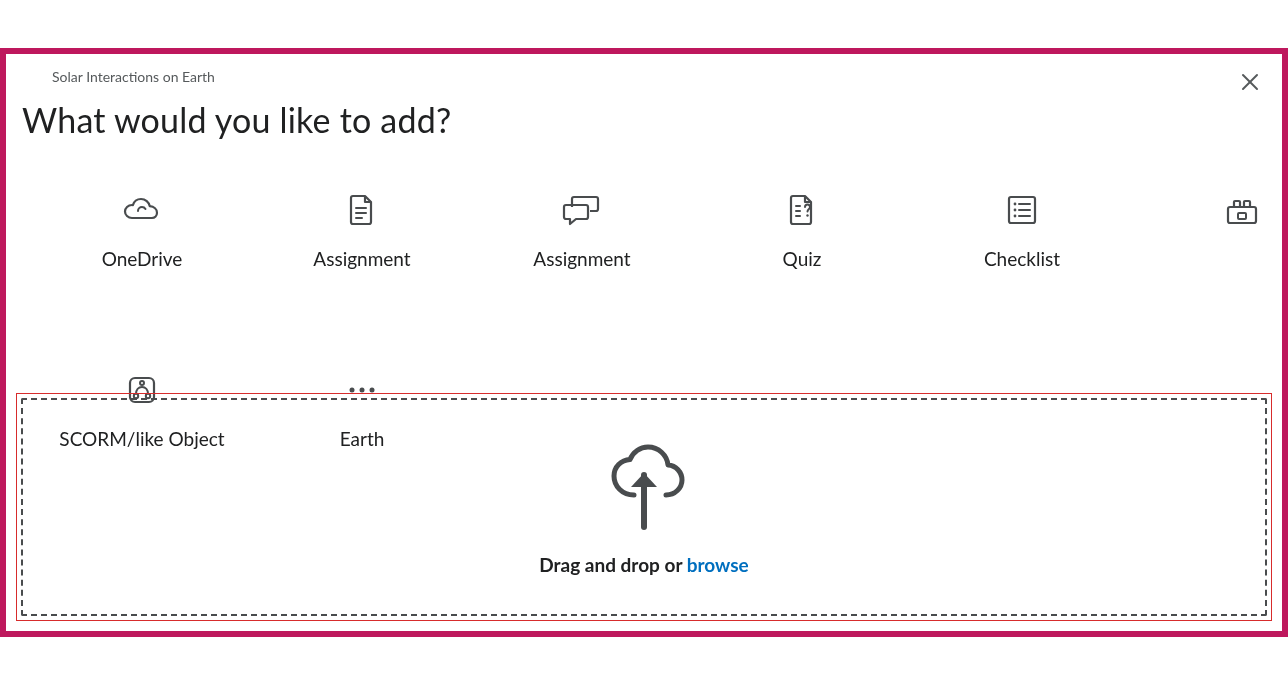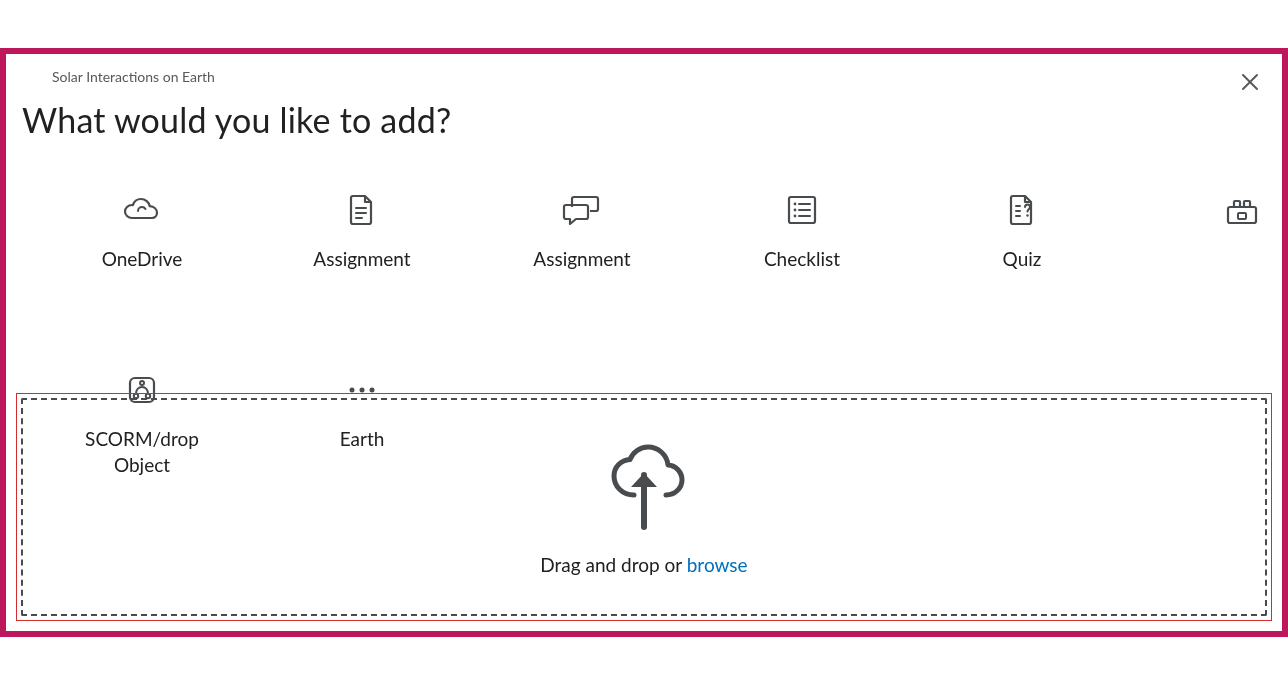--- a/index.html
+++ b/index.html
@@ -77,20 +77,21 @@
     line-height: 1.35;
     max-width: 170px;
   }
   .dropzone-outer {
     position: absolute;
     left: 10px;
     right: 10px;
     bottom: 10px;
     height: 228px;
     border: 1px solid #d72c2c;
+    font-weight: bold;
   }
   .dropzone {
     position: absolute;
     inset: 4px;
     border: 2px dashed #494c4e;
     border-radius: 2px;
     display: flex;
     flex-direction: column;
     align-items: center;
     justify-content: center;
@@ -152,74 +153,74 @@
     </div>
 
     <div class="tile">
       <div class="icon-wrap">
         <svg width="40" height="34" viewBox="0 0 40 34">
           <path d="M10 14V6a2 2 0 0 1 2-2h22a2 2 0 0 1 2 2v10a2 2 0 0 1-2 2h-6" fill="none" stroke="currentColor" stroke-width="2.2" stroke-linejoin="round"></path>
           <path d="M4 12h20a2 2 0 0 1 2 2v10a2 2 0 0 1-2 2H14l-6 5v-5H4a2 2 0 0 1-2-2V14a2 2 0 0 1 2-2z" fill="none" stroke="currentColor" stroke-width="2.2" stroke-linejoin="round"></path>
         </svg>
       </div>
       <div class="label">Assignment</div>
+    </div>
+
+    <div class="tile">
+      <div class="icon-wrap">
+        <svg width="30" height="36" viewBox="0 0 30 36">
+          <path d="M6 4h12l6 6v20a2 2 0 0 1-2 2H6a2 2 0 0 1-2-2V6a2 2 0 0 1 2-2z" fill="none" stroke="currentColor" stroke-width="2.2" stroke-linejoin="round"></path>
+          <path d="M18 4v6h6" fill="none" stroke="currentColor" stroke-width="2.2" stroke-linejoin="round"></path>
+          <line x1="9" y1="14" x2="13" y2="14" stroke="currentColor" stroke-width="2" stroke-linecap="round"></line>
+          <line x1="9" y1="19" x2="13" y2="19" stroke="currentColor" stroke-width="2" stroke-linecap="round"></line>
+          <line x1="9" y1="24" x2="13" y2="24" stroke="currentColor" stroke-width="2" stroke-linecap="round"></line>
+          <path d="M18 15c0-1.5 1-2.5 2.5-2.5S23 13.5 23 15c0 1-.6 1.6-1.3 2.2-.7.6-1.2 1.2-1.2 2.3" fill="none" stroke="currentColor" stroke-width="2" stroke-linecap="round"></path>
+          <circle cx="20.5" cy="23.5" r="1.2" fill="currentColor"></circle>
+        </svg>
+      </div>
+      <div class="label">Quiz</div>
     </div>
 
     <div class="tile">
       <div class="icon-wrap">
         <svg width="32" height="32" viewBox="0 0 32 32">
           <rect x="3" y="3" width="26" height="26" rx="2" fill="none" stroke="currentColor" stroke-width="2.2"></rect>
           <circle cx="9" cy="10" r="1.4" fill="currentColor"></circle>
           <circle cx="9" cy="16" r="1.4" fill="currentColor"></circle>
           <circle cx="9" cy="22" r="1.4" fill="currentColor"></circle>
           <line x1="13" y1="10" x2="24" y2="10" stroke="currentColor" stroke-width="2" stroke-linecap="round"></line>
           <line x1="13" y1="16" x2="24" y2="16" stroke="currentColor" stroke-width="2" stroke-linecap="round"></line>
           <line x1="13" y1="22" x2="24" y2="22" stroke="currentColor" stroke-width="2" stroke-linecap="round"></line>
         </svg>
       </div>
       <div class="label">Checklist</div>
     </div>
 
     <div class="tile">
       <div class="icon-wrap">
-        <svg width="30" height="36" viewBox="0 0 30 36">
-          <path d="M6 4h12l6 6v20a2 2 0 0 1-2 2H6a2 2 0 0 1-2-2V6a2 2 0 0 1 2-2z" fill="none" stroke="currentColor" stroke-width="2.2" stroke-linejoin="round"></path>
-          <path d="M18 4v6h6" fill="none" stroke="currentColor" stroke-width="2.2" stroke-linejoin="round"></path>
-          <line x1="9" y1="14" x2="13" y2="14" stroke="currentColor" stroke-width="2" stroke-linecap="round"></line>
-          <line x1="9" y1="19" x2="13" y2="19" stroke="currentColor" stroke-width="2" stroke-linecap="round"></line>
-          <line x1="9" y1="24" x2="13" y2="24" stroke="currentColor" stroke-width="2" stroke-linecap="round"></line>
-          <path d="M18 15c0-1.5 1-2.5 2.5-2.5S23 13.5 23 15c0 1-.6 1.6-1.3 2.2-.7.6-1.2 1.2-1.2 2.3" fill="none" stroke="currentColor" stroke-width="2" stroke-linecap="round"></path>
-          <circle cx="20.5" cy="23.5" r="1.2" fill="currentColor"></circle>
-        </svg>
-      </div>
-      <div class="label">Quiz</div>
-    </div>
-
-    <div class="tile">
-      <div class="icon-wrap">
         <svg width="36" height="34" viewBox="0 0 36 34">
           <rect x="4" y="14" width="28" height="16" rx="2" fill="none" stroke="currentColor" stroke-width="2.2"></rect>
           <rect x="10" y="8" width="6" height="6" rx="1" fill="none" stroke="currentColor" stroke-width="2.2"></rect>
           <rect x="20" y="8" width="6" height="6" rx="1" fill="none" stroke="currentColor" stroke-width="2.2"></rect>
           <rect x="14" y="20" width="8" height="6" rx="1" fill="none" stroke="currentColor" stroke-width="2"></rect>
         </svg>
       </div>
     </div>
 
     <div class="tile">
       <div class="icon-wrap">
         <svg width="32" height="32" viewBox="0 0 32 32">
           <rect x="4" y="4" width="24" height="24" rx="5" fill="none" stroke="currentColor" stroke-width="2.2"></rect>
           <circle cx="16" cy="9" r="2" fill="none" stroke="currentColor" stroke-width="2"></circle>
           <circle cx="10" cy="22" r="2.2" fill="none" stroke="currentColor" stroke-width="2"></circle>
           <circle cx="22" cy="22" r="2.2" fill="none" stroke="currentColor" stroke-width="2"></circle>
           <path d="M10 20c0-4 2.5-7 6-7s6 3 6 7" fill="none" stroke="currentColor" stroke-width="2"></path>
         </svg>
       </div>
-      <div class="label">SCORM/drop Object</div>
+      <div class="label">SCORM/like Object</div>
     </div>
 
     <div class="tile">
       <div class="icon-wrap">
         <svg width="36" height="12" viewBox="0 0 36 12">
           <circle cx="8" cy="6" r="2.5" fill="currentColor"></circle>
           <circle cx="18" cy="6" r="2.5" fill="currentColor"></circle>
           <circle cx="28" cy="6" r="2.5" fill="currentColor"></circle>
         </svg>
       </div>

